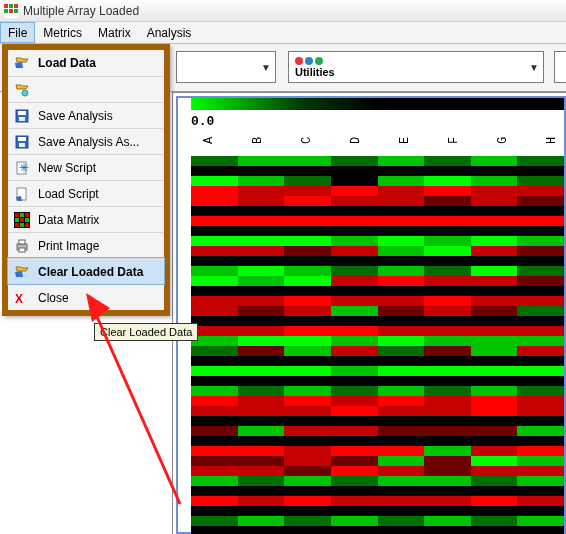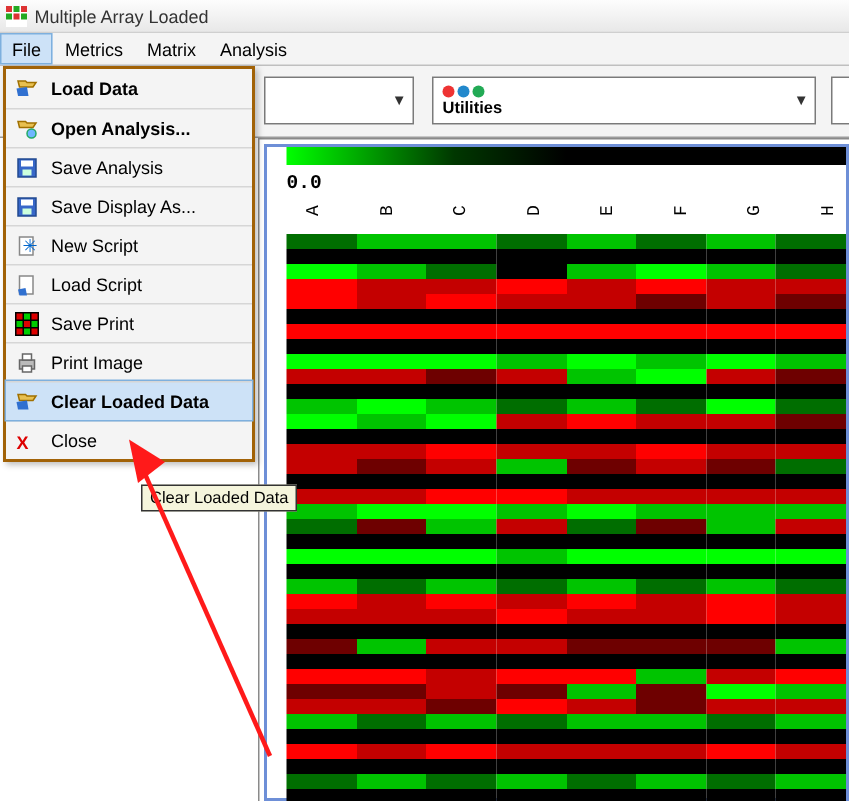--- a/index.html
+++ b/index.html
@@ -21,21 +21,21 @@
 .tool-combo .arrow{ font-size:10px; color:#333;}
 .tool-combo.c1 { left:176px; width:100px; }
 .tool-combo.c2 { left:288px; width:256px; }
 .tool-combo.c3 { left:554px; width:40px; }
 .stat-icon { display:flex; flex-direction:column; align-items:flex-start; gap:1px;}
 .stat-icon .balls{display:flex;gap:2px;}
 .stat-icon .ball{width:8px;height:8px;border-radius:50%;}
 .stat-icon .lbl{font-weight:bold; font-size:11px;}
 
 
-.file-menu { position:absolute; top:44px; left:2px; width:168px; background:#f4f4f4; border:2px solid #a16207; box-shadow:2px 2px 4px rgba(0,0,0,0.25); z-index:10;}
+.file-menu { position:absolute; top:44px; left:2px; width:168px; background:#f4f4f4; border:6px solid #a16207; box-shadow:2px 2px 4px rgba(0,0,0,0.25); z-index:10;}
 .file-menu .row { height:26px; display:flex; align-items:center; padding:0 6px; gap:8px; border-top:1px solid #d6d6d6; cursor:default;}
 .file-menu .row:first-child{border-top:none;}
 .file-menu .row:hover, .file-menu .row.hover { background:#cde2f7; outline:1px solid #7eb0de;}
 .file-menu .icon-slot{ width:16px; height:16px; display:flex; align-items:center; justify-content:center; font-size:12px;}
 .file-menu .text{ color:#000; white-space:nowrap;}
 .file-menu .text.bold{ font-weight:bold;}
 
 
 .tooltip { position:absolute; top:323px; left:94px; background:#f5f5dc; border:1px solid #333; padding:2px 5px; font-size:11px; z-index:11;}
 
@@ -115,41 +115,40 @@
       </span>
       <span class="text bold">Load Data</span>
     </div>
     <div class="row">
       <span class="icon-slot">
         <svg width="16" height="16">
           <path d="M2 3h5l1 1h6l-2 3h-9z" fill="#e8c050" stroke="#a07000"></path>
           <circle cx="11" cy="11" r="3" fill="#6fb6ff" stroke="#2a6"></circle>
         </svg>
       </span>
-      <span class="text bold">Open Analysis...</span>
     </div>
     <div class="row">
       <span class="icon-slot">
         <svg width="16" height="16">
           <rect x="2" y="2" width="12" height="12" fill="#3767c9" stroke="#224a90"></rect>
           <rect x="4" y="3" width="8" height="4" fill="#fff"></rect>
           <rect x="5" y="9" width="6" height="4" fill="#cfd"></rect>
         </svg>
       </span>
       <span class="text">Save Analysis</span>
     </div>
     <div class="row">
       <span class="icon-slot">
         <svg width="16" height="16">
           <rect x="2" y="2" width="12" height="12" fill="#3767c9" stroke="#224a90"></rect>
           <rect x="4" y="3" width="8" height="4" fill="#fff"></rect>
           <rect x="5" y="9" width="6" height="4" fill="#cfd"></rect>
         </svg>
       </span>
-      <span class="text">Save Display As...</span>
+      <span class="text">Save Analysis As...</span>
     </div>
     <div class="row">
       <span class="icon-slot">
         <svg width="16" height="16">
           <rect x="3" y="2" width="9" height="12" fill="#fff" stroke="#888"></rect>
           <text x="5" y="12" font-size="9" fill="#06c">✳</text>
         </svg>
       </span>
       <span class="text">New Script</span>
     </div>
@@ -170,21 +169,21 @@
           <rect x="6" y="1" width="4" height="4" fill="#0c0"></rect>
           <rect x="11" y="1" width="4" height="4" fill="#d00"></rect>
           <rect x="1" y="6" width="4" height="4" fill="#0c0"></rect>
           <rect x="6" y="6" width="4" height="4" fill="#d00"></rect>
           <rect x="11" y="6" width="4" height="4" fill="#0c0"></rect>
           <rect x="1" y="11" width="4" height="4" fill="#d00"></rect>
           <rect x="6" y="11" width="4" height="4" fill="#0c0"></rect>
           <rect x="11" y="11" width="4" height="4" fill="#d00"></rect>
         </svg>
       </span>
-      <span class="text">Save Print</span>
+      <span class="text">Data Matrix</span>
     </div>
     <div class="row">
       <span class="icon-slot">
         <svg width="16" height="16">
           <rect x="3" y="6" width="10" height="6" fill="#bbb" stroke="#666"></rect>
           <rect x="5" y="2" width="6" height="4" fill="#fff" stroke="#666"></rect>
           <rect x="5" y="10" width="6" height="4" fill="#fff" stroke="#666"></rect>
         </svg>
       </span>
       <span class="text">Print Image</span>

